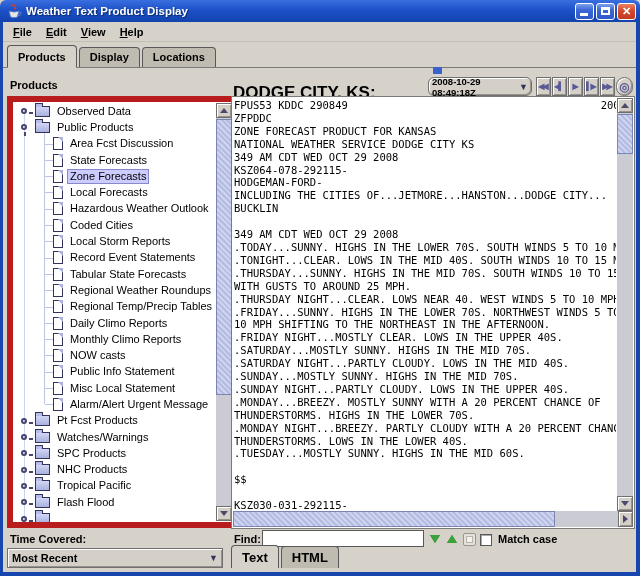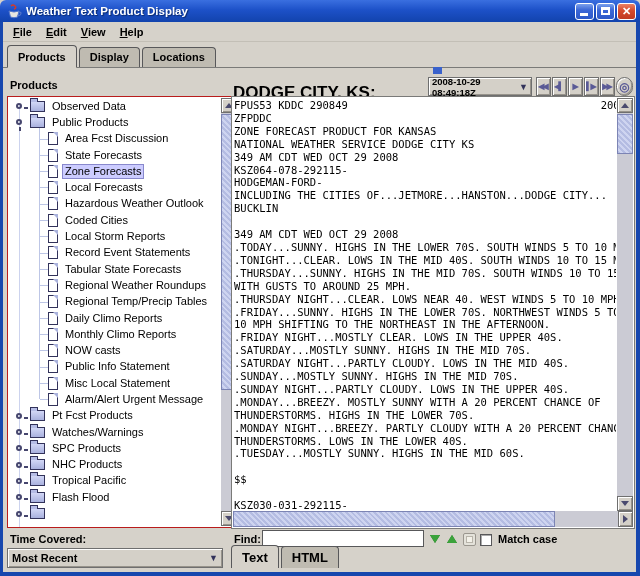--- a/index.html
+++ b/index.html
@@ -33,21 +33,21 @@
   .menu-item::first-letter { text-decoration:underline; }
 
   
   .tabstrip { position:absolute; left:3px; top:44px; right:4px; height:24px; border-bottom:1px solid #7a7a78; padding-left:4px; display:flex; align-items:flex-end; }
   .tab { font-size:11px; font-weight:bold; border:1px solid #58585a; border-bottom:none; border-radius:4px 4px 0 0;
     padding:3px 10px 4px 10px; background:#bfbbb1; margin-right:2px; position:relative; }
   .tab.active { background:#d6d2ca; padding-top:5px; margin-bottom:-1px; border-bottom:1px solid #d6d2ca; }
 
   
   .left-label { position:absolute; left:10px; top:79px; font-size:11px; font-weight:bold; }
-  .tree-box { position:absolute; left:7px; top:96px; width:232px; height:432px; background:#fff; border:1px solid #b91c1c; overflow:hidden; }
+  .tree-box { position:absolute; left:7px; top:96px; width:232px; height:432px; background:#fff; border:6px solid #b91c1c; overflow:hidden; }
   .tree-rows { position:absolute; left:1px; top:1px; right:17px; bottom:0; overflow:hidden; }
   .trow { display:flex; align-items:center; height:16.3px; position:relative; padding-left:6px; white-space:nowrap; }
   .tlabel { font-size:11px; padding:0 2px; line-height:13px; }
   .tlabel.sel { background:#ccccff; outline:1px solid #8888cc; }
 
   .handle { width:12px; height:12px; position:relative; flex:0 0 auto; margin-right:3px; }
   .handle .ring { position:absolute; left:1px; top:3px; width:6px; height:6px; border:2px solid #46466e; border-radius:50%; }
   .handle.collapsed::after { content:""; position:absolute; left:9px; top:7px; width:4px; height:2px; background:#46466e; }
   .handle.expanded::after  { content:""; position:absolute; left:4px; top:11px; width:2px; height:4px; background:#46466e; }
 
@@ -78,21 +78,21 @@
 
   
   .time-label { position:absolute; left:10px; top:533px; font-size:11px; font-weight:bold; }
   .combo { position:absolute; display:flex; align-items:center; font-size:11px; font-weight:bold; padding:0 4px; }
   .combo .arrow { margin-left:auto; font-size:9px; color:#32325a; }
   .time-combo { left:7px; top:548px; width:216px; height:20px; }
 
   
   .viewer-title { position:absolute; left:233px; top:83px; font-size:17px; font-weight:bold; }
   .mini-indicator { position:absolute; left:433px; top:67px; width:9px; height:7px; background:#3a62cc; }
-  .dt-combo { left:428px; top:77px; width:104px; height:19px; font-size:9.5px; padding:0 3px; }
+  .dt-combo { left:428px; top:77px; width:104px; height:19px; font-size:9.5px; padding:0 3px;border-radius:6px; }
   .navbar { position:absolute; left:536px; top:77px; height:19px; display:flex; gap:1px; align-items:center; }
   .nav-btn { width:15px; height:19px; display:flex; align-items:center; justify-content:center;
     font-size:8px; letter-spacing:-2px; color:#5a5a96; font-weight:bold; padding-right:2px; }
   .nav-btn.round { width:17px; font-size:12px; letter-spacing:0; padding:0; border-radius:9px; }
 
   
   .text-box { position:absolute; left:231px; top:96px; width:404px; height:433px; background:#fff; border:1px solid #7a7a78; }
   .text-pre { position:absolute; left:2px; top:2px; right:18px; bottom:17px; overflow:hidden;
     font-family:"DejaVu Sans Mono", monospace; font-size:10.5px; line-height:12.9px; white-space:pre; color:#000; }
   .txt-sbv { right:1px; top:1px; width:16px; bottom:17px; }

